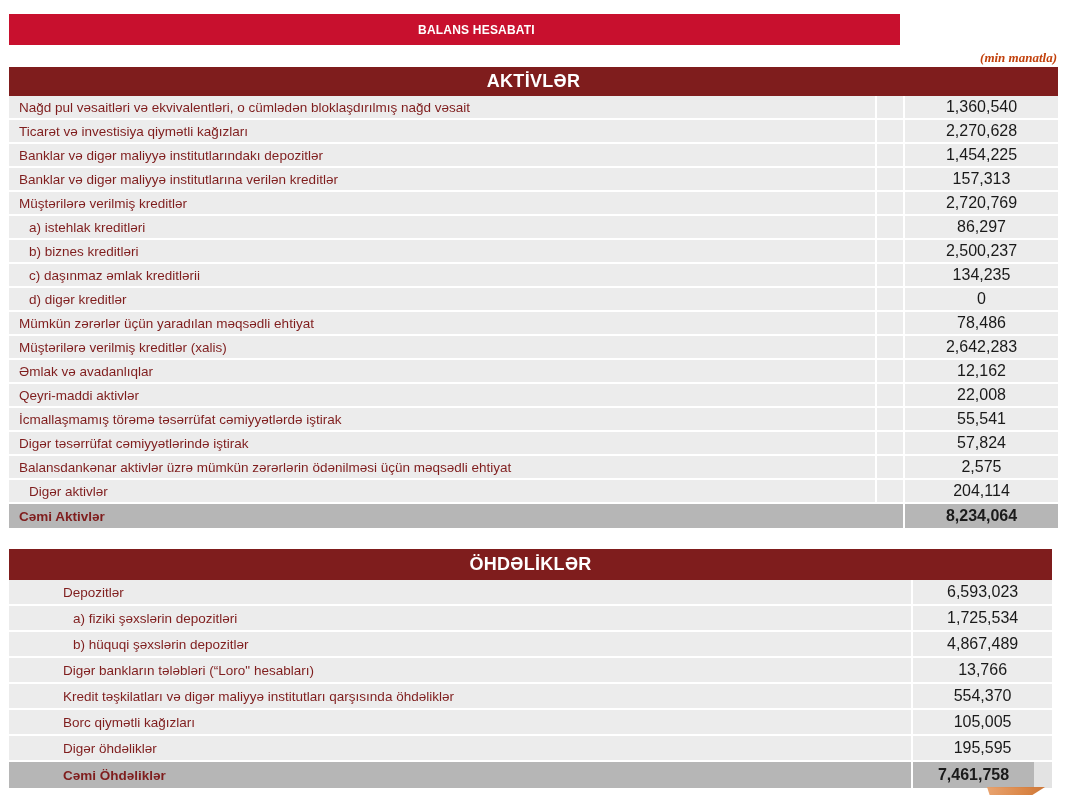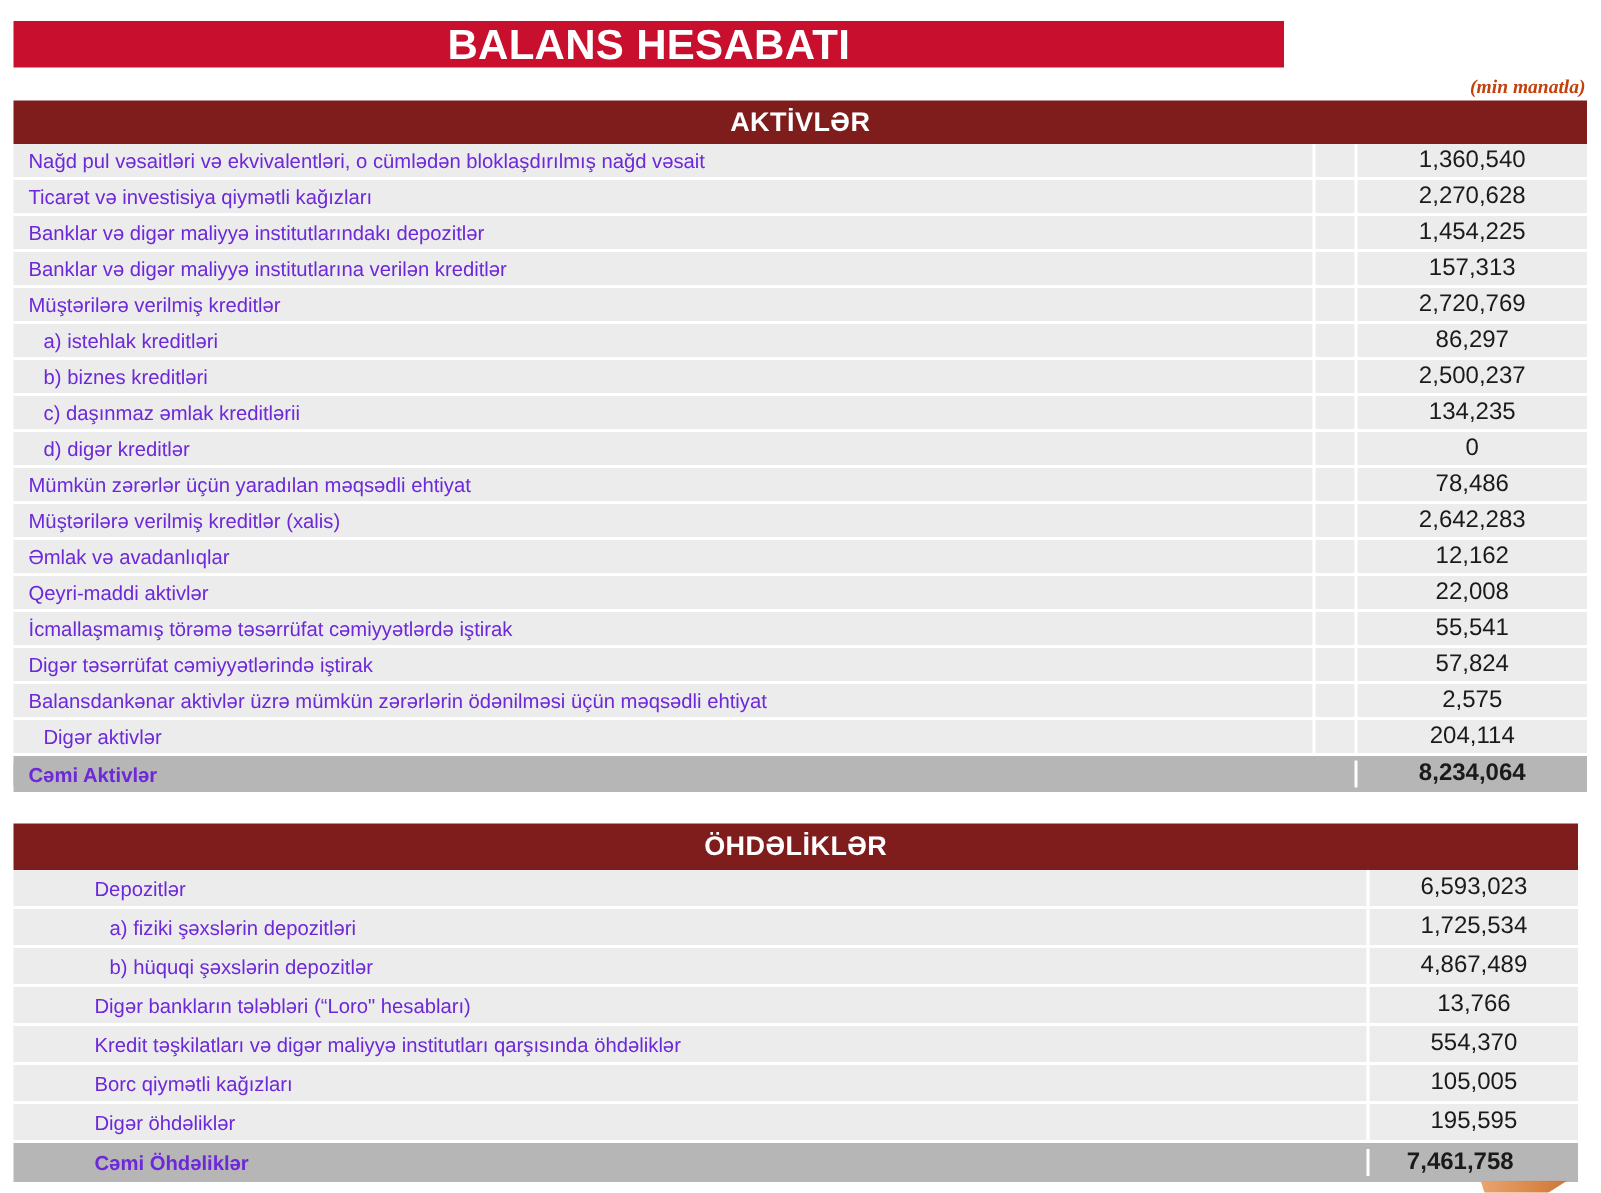--- a/index.html
+++ b/index.html
@@ -26,27 +26,28 @@
 
   
   .main-title {
     position: absolute;
     left: 9px;
     top: 14px;
     width: 847px;
     height: 31px;
     background: #C8102E;
     color: #ffffff;
-    font-size: 28px;
+    font-size: 12px;
     font-weight: bold;
     letter-spacing: 0.2px;
     display: flex;
     align-items: center;
     justify-content: center;
     text-align: center;
+    padding-left: 44px;
   }
 
   
   .unit-note {
     position: absolute;
     right: 10px;
     top: 50px;
     font-family: "Liberation Serif", serif;
     font-style: italic;
     font-weight: bold;
@@ -75,28 +76,28 @@
   .rows {
     display: block;
   }
   .row {
     display: flex;
     width: 100%;
     box-sizing: border-box;
     background: #ECECEC;
     border-bottom: 2px solid #ffffff;
   }
-  .row:last-child { border-bottom: none; align-items: center; }
+  .row:last-child { border-bottom: none; }
 
   .row .label {
     box-sizing: border-box;
     display: flex;
     align-items: center;
     font-size: 13.5px;
-    color: #6d28d9;
+    color: #7f1d1d;
     padding-left: 10px;
     white-space: nowrap;
     overflow: hidden;
   }
   .row .label.indent {
     padding-left: 20px;
   }
   .row .spacer {
     box-sizing: border-box;
     background: #ECECEC;

